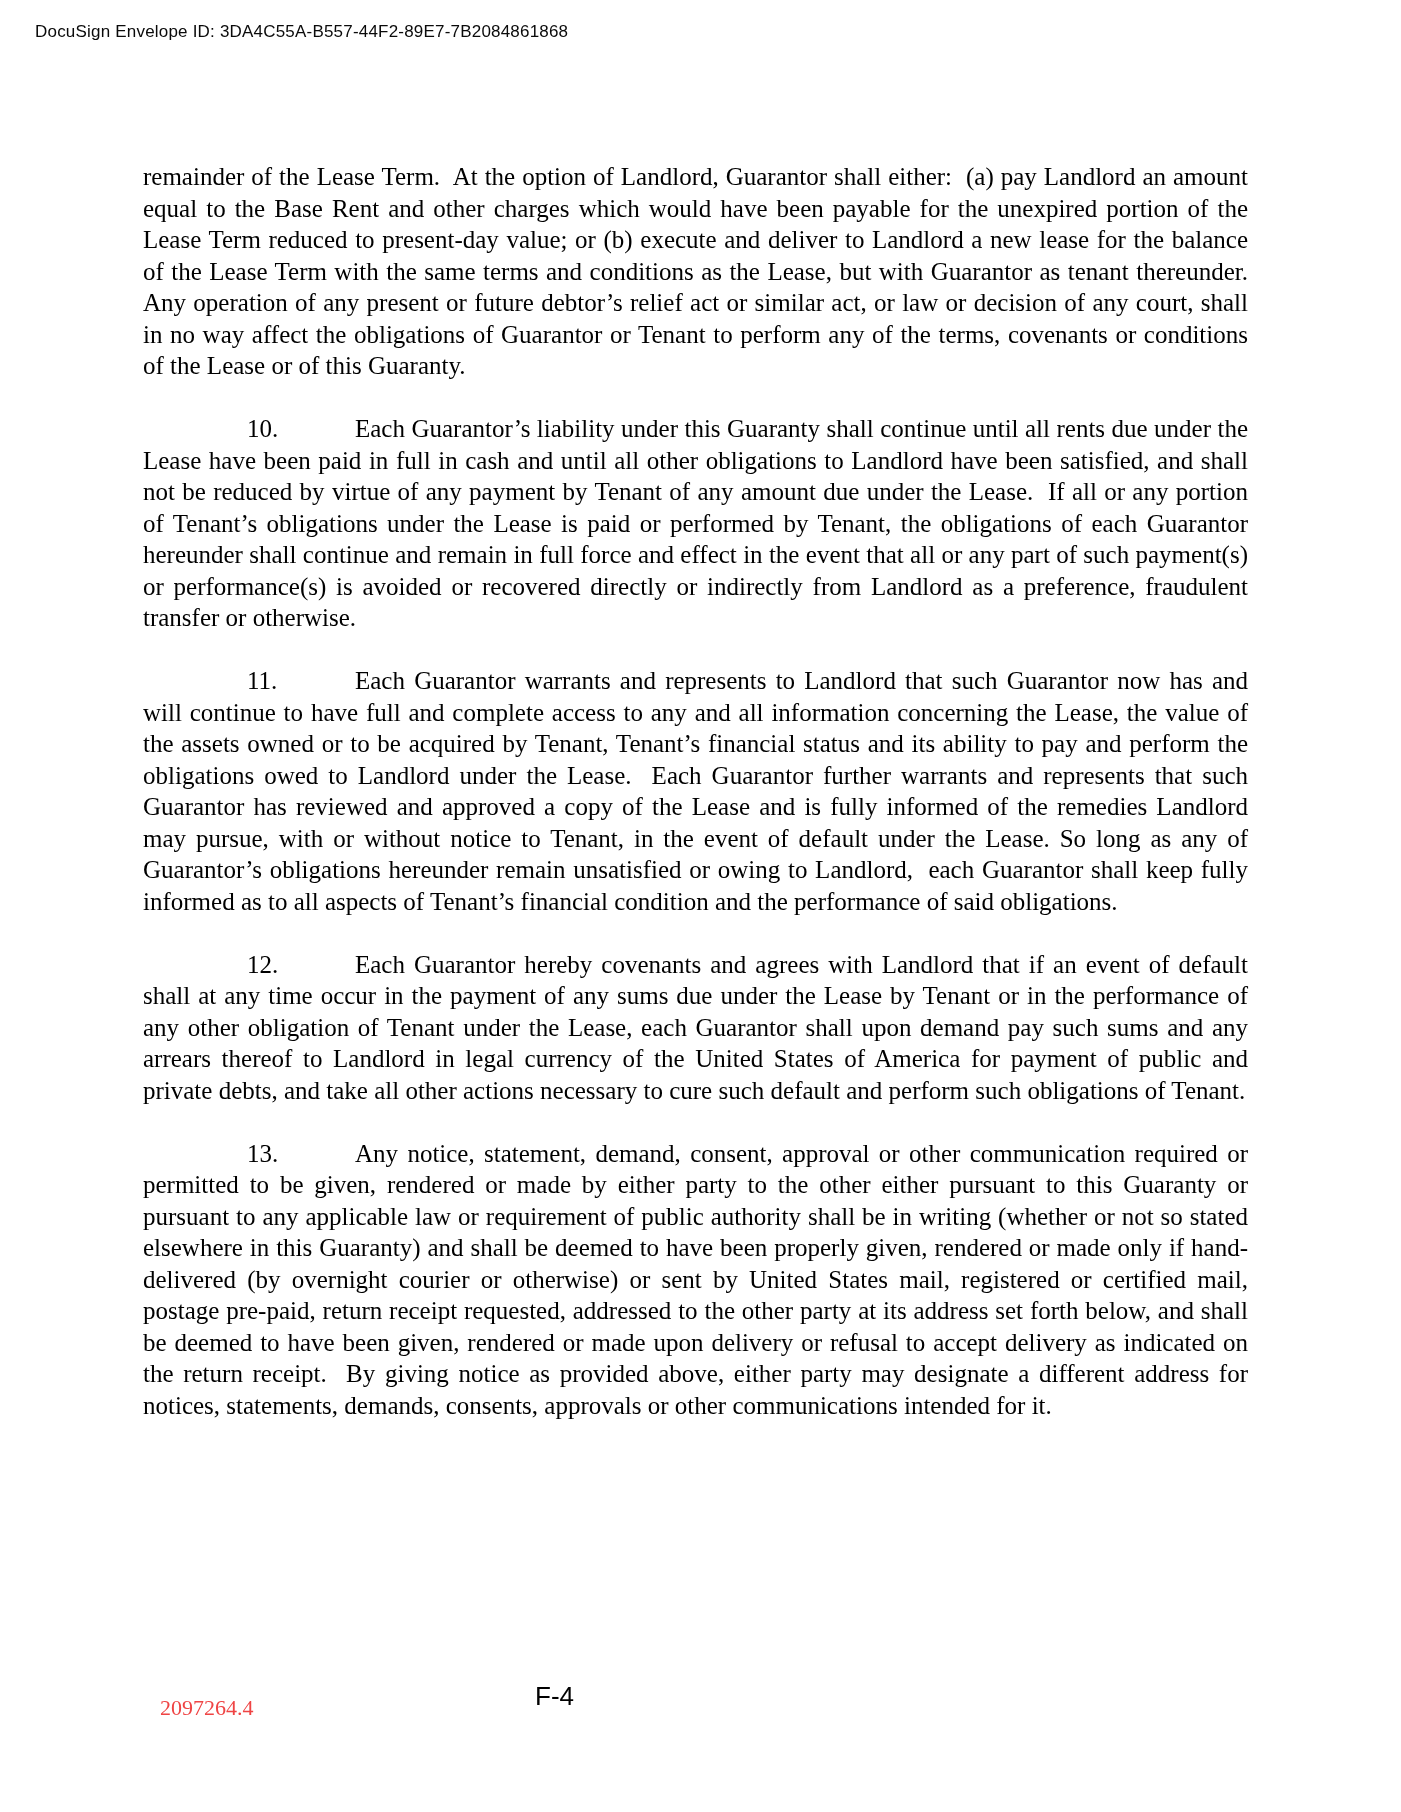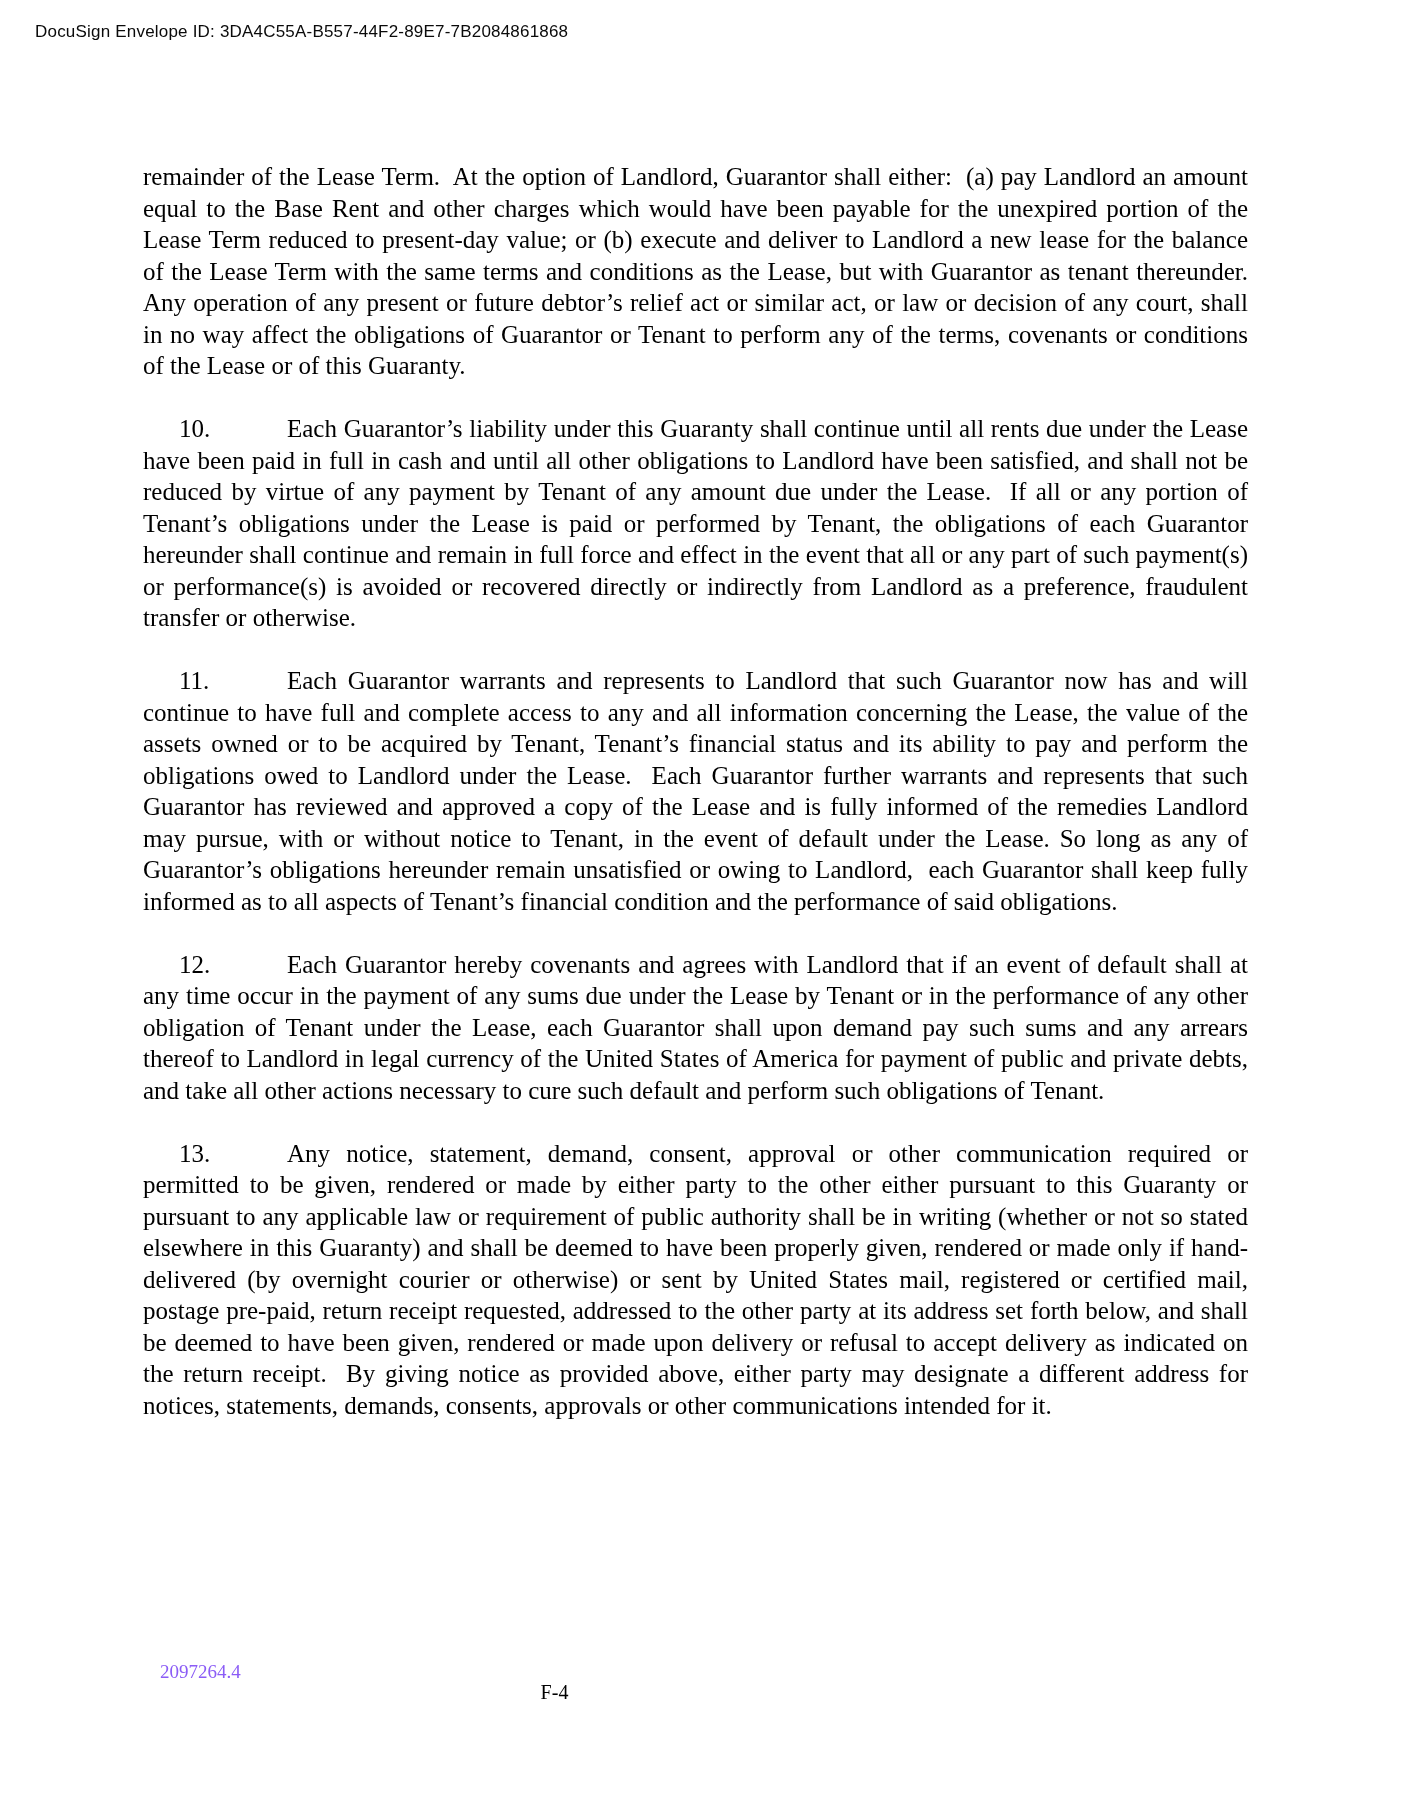--- a/index.html
+++ b/index.html
@@ -37,41 +37,41 @@
     text-align: justify;
     color: #000000;
   }
   .para {
     margin: 0 0 31.5px 0;
     white-space: pre-wrap;
     font-family: Liberation Serif, serif;
   }
   .pnum {
     display: inline-block;
-    margin-left: 36px;
+    margin-left: 104px;
     width: 108px;
     white-space: pre;
   }
   .page-label {
     position: absolute;
     left: 0;
     top: 1681px;
     width: 1109px;
     text-align: center;
-    font-family: Liberation Serif, serif;
-    font-size: 20px;
+    font-family: Liberation Sans, sans-serif;
+    font-size: 26px;
     color: #000000;
   }
   .doc-number {
     position: absolute;
     left: 160px;
-    top: 1661px;
+    top: 1695px;
     font-family: "Liberation Serif", serif;
-    font-size: 19px;
-    color: #8b5cf6;
+    font-size: 22px;
+    color: #ef4444;
   }
 </style>
 </head>
 <body>
 
 <div class="page">
 
   <div class="docusign-header">DocuSign Envelope ID: 3DA4C55A-B557-44F2-89E7-7B2084861868</div>
 
   <div class="doc-body">

